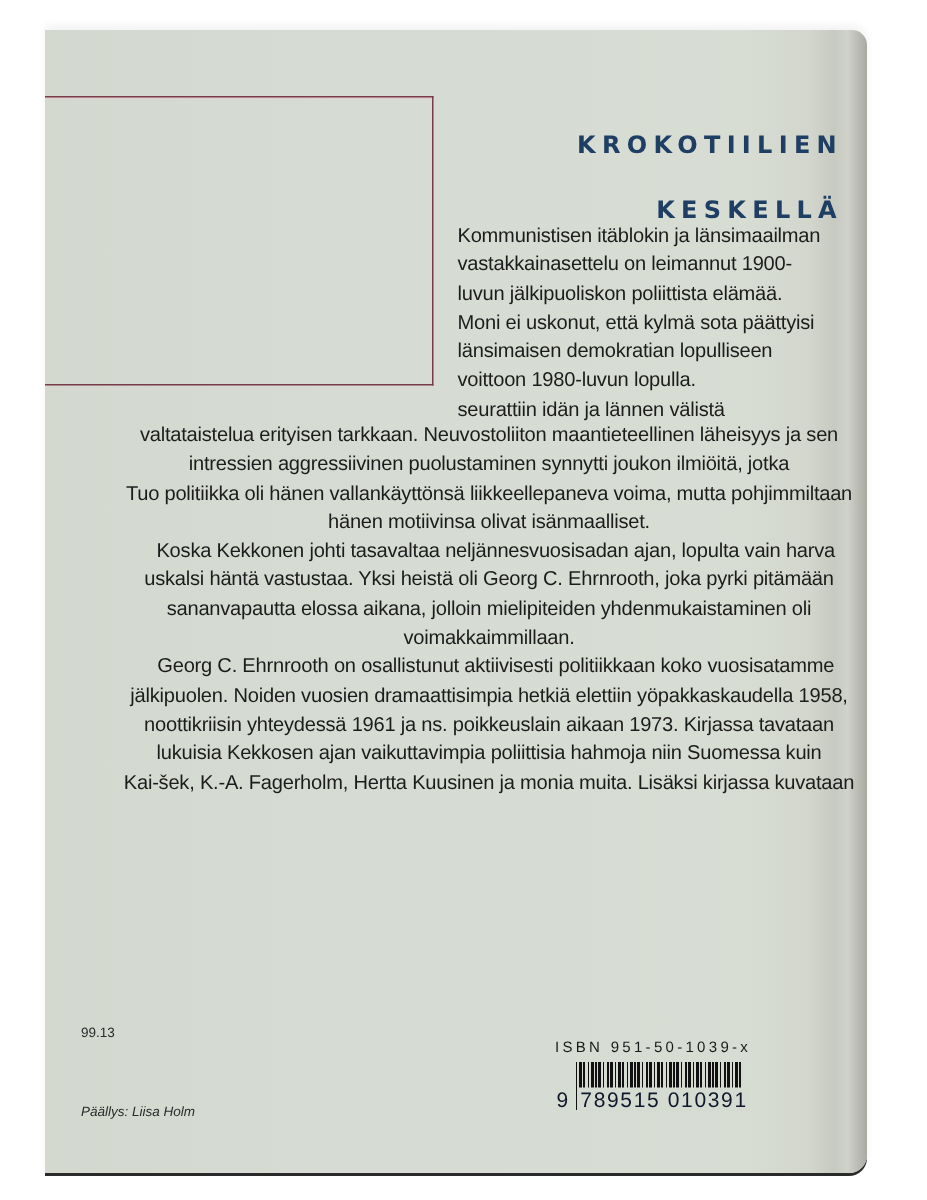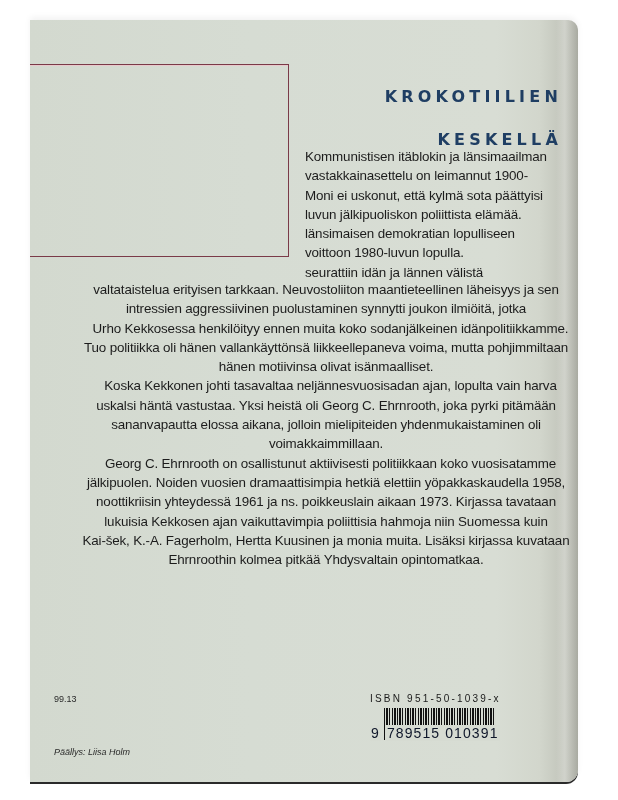--- a/index.html
+++ b/index.html
@@ -34,21 +34,21 @@
     .blurb {
       position: absolute; color: #1c1c1c; font-size: 13.4px; line-height: 19.3px;
       font-family: "Liberation Sans", sans-serif; letter-spacing: -0.15px; margin-top: 16px;
     }
     .blurb-top { left: 275px; top: 111px; width: 270px; }
     .blurb-main { left: 46px; top: 244px; width: 500px; text-align: center; }
     .blurb p { margin: 0; }
     .blurb .indent { text-indent: 9px; }
     .line { display: block; white-space: nowrap; }
     .small-text {
-      position: absolute; color: #2a2a2a; font-size: 9px; font-family: "Liberation Sans", sans-serif; margin-top: 11px;
+      position: absolute; color: #2a2a2a; font-size: 9px; font-family: "Liberation Sans", sans-serif;
     }
     .price { left: 54px; top: 683px; }
     .credit { left: 54px; top: 736px; font-style: italic; }
     .isbn-block { position: absolute; left: 370px; top: 693px; width: 140px; }
     .isbn-label { font-size: 10px; letter-spacing: 2.2px; color: #1a1a1a; white-space: nowrap; }
     .barcode-wrap { position: relative; margin-top: 4px; height: 32px; }
     .barcode {
       position: absolute; left: 14px; top: 0; width: 112px; height: 32px;
       background: repeating-linear-gradient(to right,
         #111 0px, #111 1px, #d6dbd2 1px, #d6dbd2 2px, #111 2px, #111 4px, #d6dbd2 4px, #d6dbd2 5px,
@@ -67,50 +67,48 @@
 <div class="book">
   <div class="spine-shade"></div>
 
   <div class="title-box"></div>
   <div class="title-line title-2">KESKELLÄ</div>
   <div class="title-line title-1">KROKOTIILIEN</div>
 
   <div class="blurb blurb-top">
     <span class="line">Kommunistisen itäblokin ja länsimaailman</span>
     <span class="line">vastakkainasettelu on leimannut 1900-</span>
+    <span class="line">luvun jälkipuoliskon poliittista elämää.</span>
     <span class="line">Moni ei uskonut, että kylmä sota päättyisi</span>
-    <span class="line">luvun jälkipuoliskon poliittista elämää.</span>
     <span class="line">länsimaisen demokratian lopulliseen</span>
     <span class="line">voittoon 1980-luvun lopulla.</span>
     <span class="line">seurattiin idän ja lännen välistä</span>
   </div>
 
   <div class="blurb blurb-main">
     <p>
       <span class="line">valtataistelua erityisen tarkkaan. Neuvostoliiton maantieteellinen läheisyys ja sen</span>
       <span class="line">intressien aggressiivinen puolustaminen synnytti joukon ilmiöitä, jotka</span>
     </p>
     <p class="indent">
-      <span class="line">Urho Kekkosessa henkilöityy ennen muita koko sodanjälkeinen idänpolitiikkamme.</span>
       <span class="line" style="text-indent:0">Tuo politiikka oli hänen vallankäyttönsä liikkeellepaneva voima, mutta pohjimmiltaan</span>
       <span class="line" style="text-indent:0">hänen motiivinsa olivat isänmaalliset.</span>
     </p>
     <p class="indent">
       <span class="line">Koska Kekkonen johti tasavaltaa neljännesvuosisadan ajan, lopulta vain harva</span>
       <span class="line" style="text-indent:0">uskalsi häntä vastustaa. Yksi heistä oli Georg C. Ehrnrooth, joka pyrki pitämään</span>
       <span class="line" style="text-indent:0">sananvapautta elossa aikana, jolloin mielipiteiden yhdenmukaistaminen oli</span>
       <span class="line" style="text-indent:0">voimakkaimmillaan.</span>
     </p>
     <p class="indent">
       <span class="line">Georg C. Ehrnrooth on osallistunut aktiivisesti politiikkaan koko vuosisatamme</span>
       <span class="line" style="text-indent:0">jälkipuolen. Noiden vuosien dramaattisimpia hetkiä elettiin yöpakkaskaudella 1958,</span>
       <span class="line" style="text-indent:0">noottikriisin yhteydessä 1961 ja ns. poikkeuslain aikaan 1973. Kirjassa tavataan</span>
       <span class="line" style="text-indent:0">lukuisia Kekkosen ajan vaikuttavimpia poliittisia hahmoja niin Suomessa kuin</span>
       <span class="line" style="text-indent:0">Kai-šek, K.-A. Fagerholm, Hertta Kuusinen ja monia muita. Lisäksi kirjassa kuvataan</span>
-      <span class="line" style="text-indent:0">Ehrnroothin kolmea pitkää Yhdysvaltain opintomatkaa.</span>
     </p>
   </div>
 </div>
 
 <div class="small-text price">99.13</div>
 <div class="small-text credit">Päällys: Liisa Holm</div>
 
 <div class="isbn-block">
   <div class="isbn-label">ISBN 951-50-1039-x</div>
   <div class="barcode-wrap">

